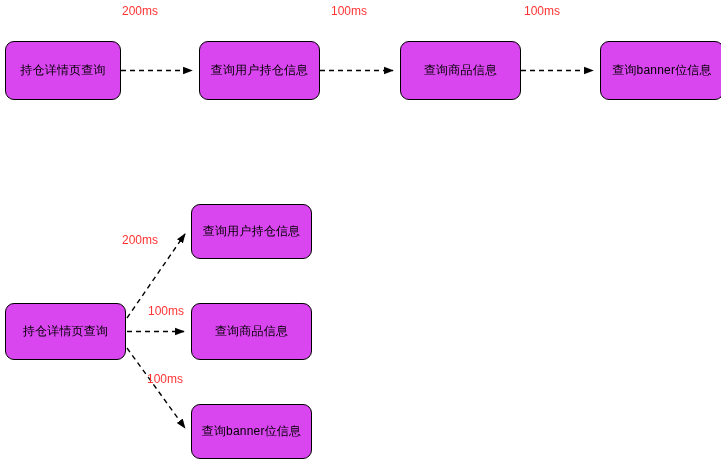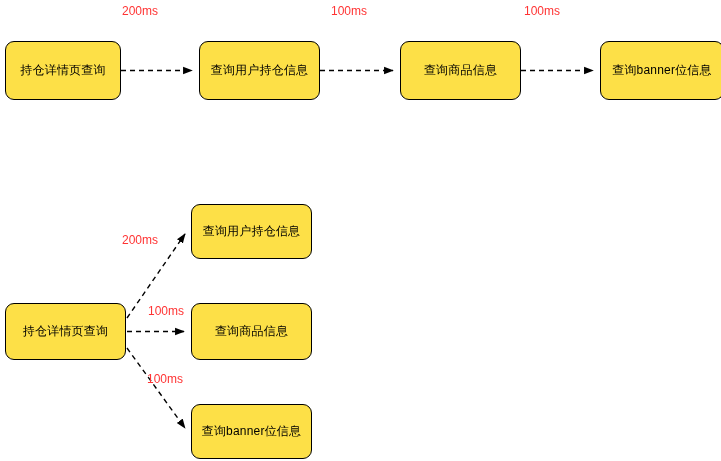--- a/index.html
+++ b/index.html
@@ -19,21 +19,21 @@
     left: 0;
     top: 0;
     width: 721px;
     height: 461px;
   }
   .node {
     position: absolute;
     box-sizing: border-box;
     border: 1px solid #000000;
     border-radius: 9px;
-    background: #fde047;
+    background: #d946ef;
     display: flex;
     align-items: center;
     justify-content: center;
     color: #000000;
     font-size: 12px;
     line-height: 1.2;
     letter-spacing: 0.2px;
     white-space: nowrap;
     font-family: "Liberation Sans", "DejaVu Sans", sans-serif;
   }

